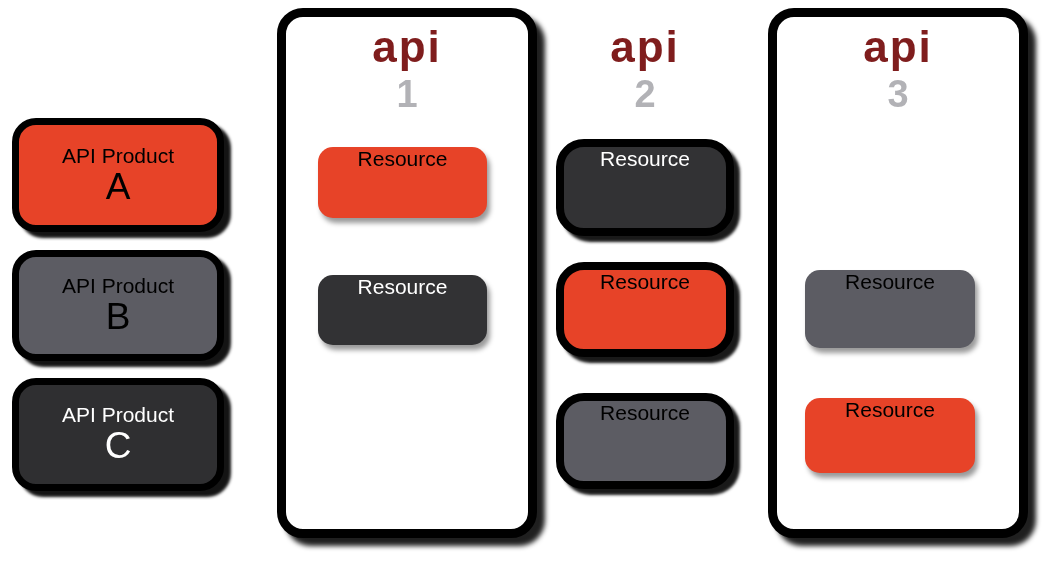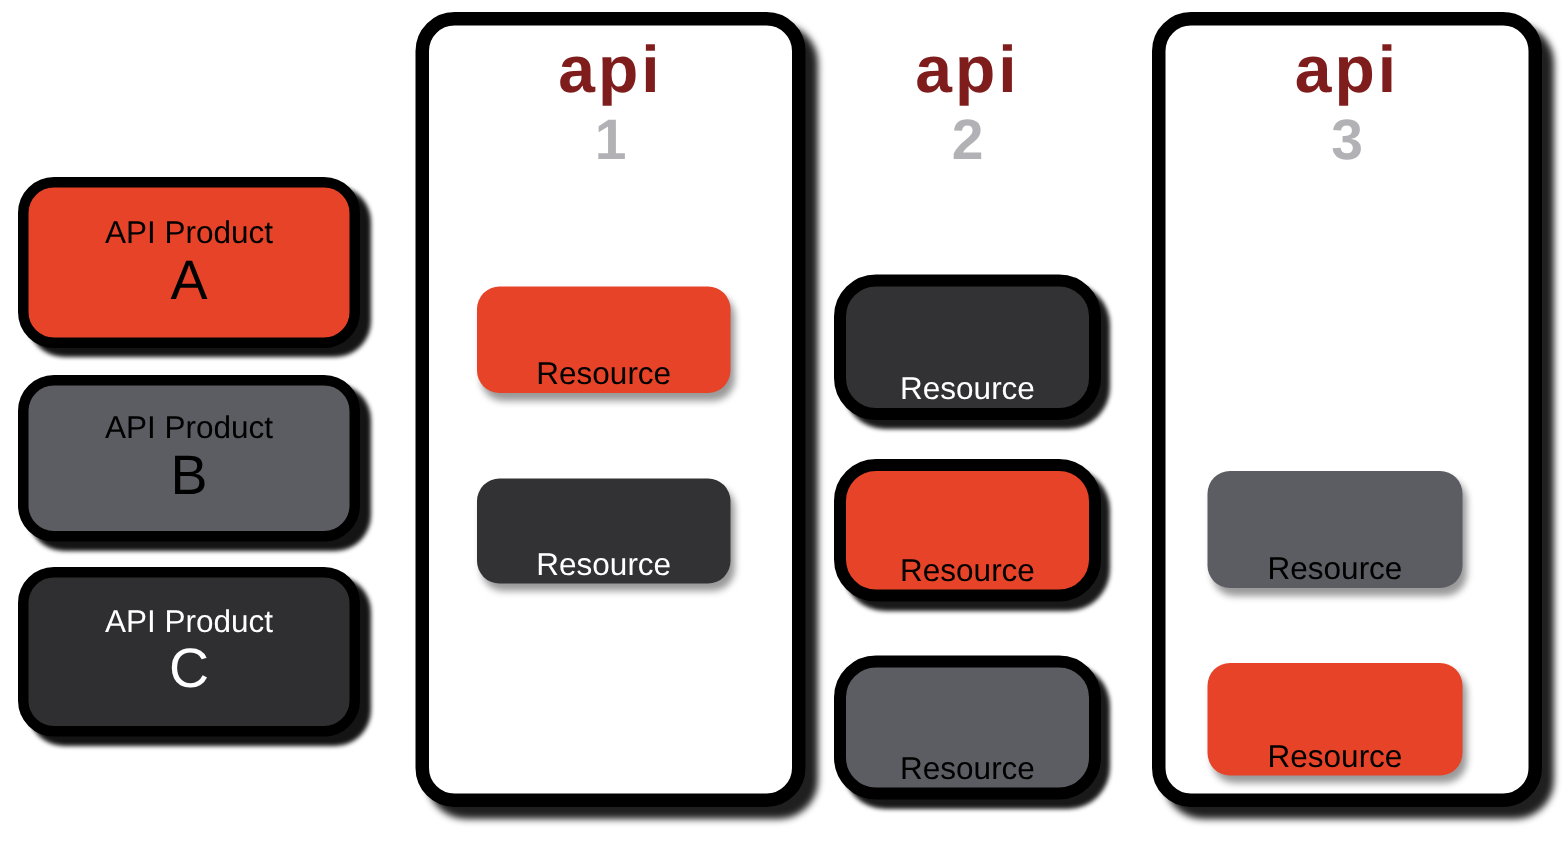--- a/index.html
+++ b/index.html
@@ -2,21 +2,21 @@
 <html><head>
 <meta charset="utf-8">
 <style>
   html,body{margin:0;padding:0;background:#fff;}
   .canvas{
     position:relative;width:1044px;height:563px;background:#ffffff;
     font-family:"Liberation Sans", sans-serif;overflow:hidden;
   }
   
   .product{
-    position:absolute;left:12px;width:228px;box-sizing:border-box;
+    position:absolute;left:12px;width:212px;box-sizing:border-box;
     border:7px solid #000;border-radius:24px;
     box-shadow:7px 6px 3px rgba(0,0,0,0.92);
     display:flex;flex-direction:column;align-items:center;justify-content:center;
     text-align:center;
   }
   .product .p-line1{font-size:21px;line-height:1.15;}
   .product .p-line2{font-size:37px;line-height:1.05;}
   .prod-a{top:118px;height:114px;background:#E74328;color:#000;}
   .prod-b{top:250px;height:111px;background:#5C5C63;color:#000;}
   .prod-c{top:378px;height:113px;background:#2F2F31;color:#fff;}
@@ -31,22 +31,22 @@
   .api-word{
     margin-top:8px;text-align:center;font-size:44px;font-weight:bold;
     color:#7f1d1d;letter-spacing:2px;line-height:1.0;
   }
   .api-num{
     margin-top:6px;text-align:center;font-size:38px;font-weight:bold;
     color:#B2B2B6;line-height:1.0;
   }
   
   .res{
-    position:absolute;display:flex;align-items:flex-end;justify-content:center;
-    font-size:21px;box-sizing:border-box;margin-top:44px;
+    position:absolute;display:flex;align-items:flex-start;justify-content:center;
+    font-size:21px;box-sizing:border-box;
   }
   .res-plain{border-radius:15px;box-shadow:3px 5px 5px rgba(0,0,0,0.40);}
   .res-bordered{
     border:8px solid #000;border-radius:28px;
     box-shadow:6px 6px 3px rgba(0,0,0,0.90);
   }
   .fill-red{background:#E74328;color:#000;}
   .fill-dark{background:#323234;color:#fff;}
   .fill-gray{background:#5C5C63;color:#000;}
   

